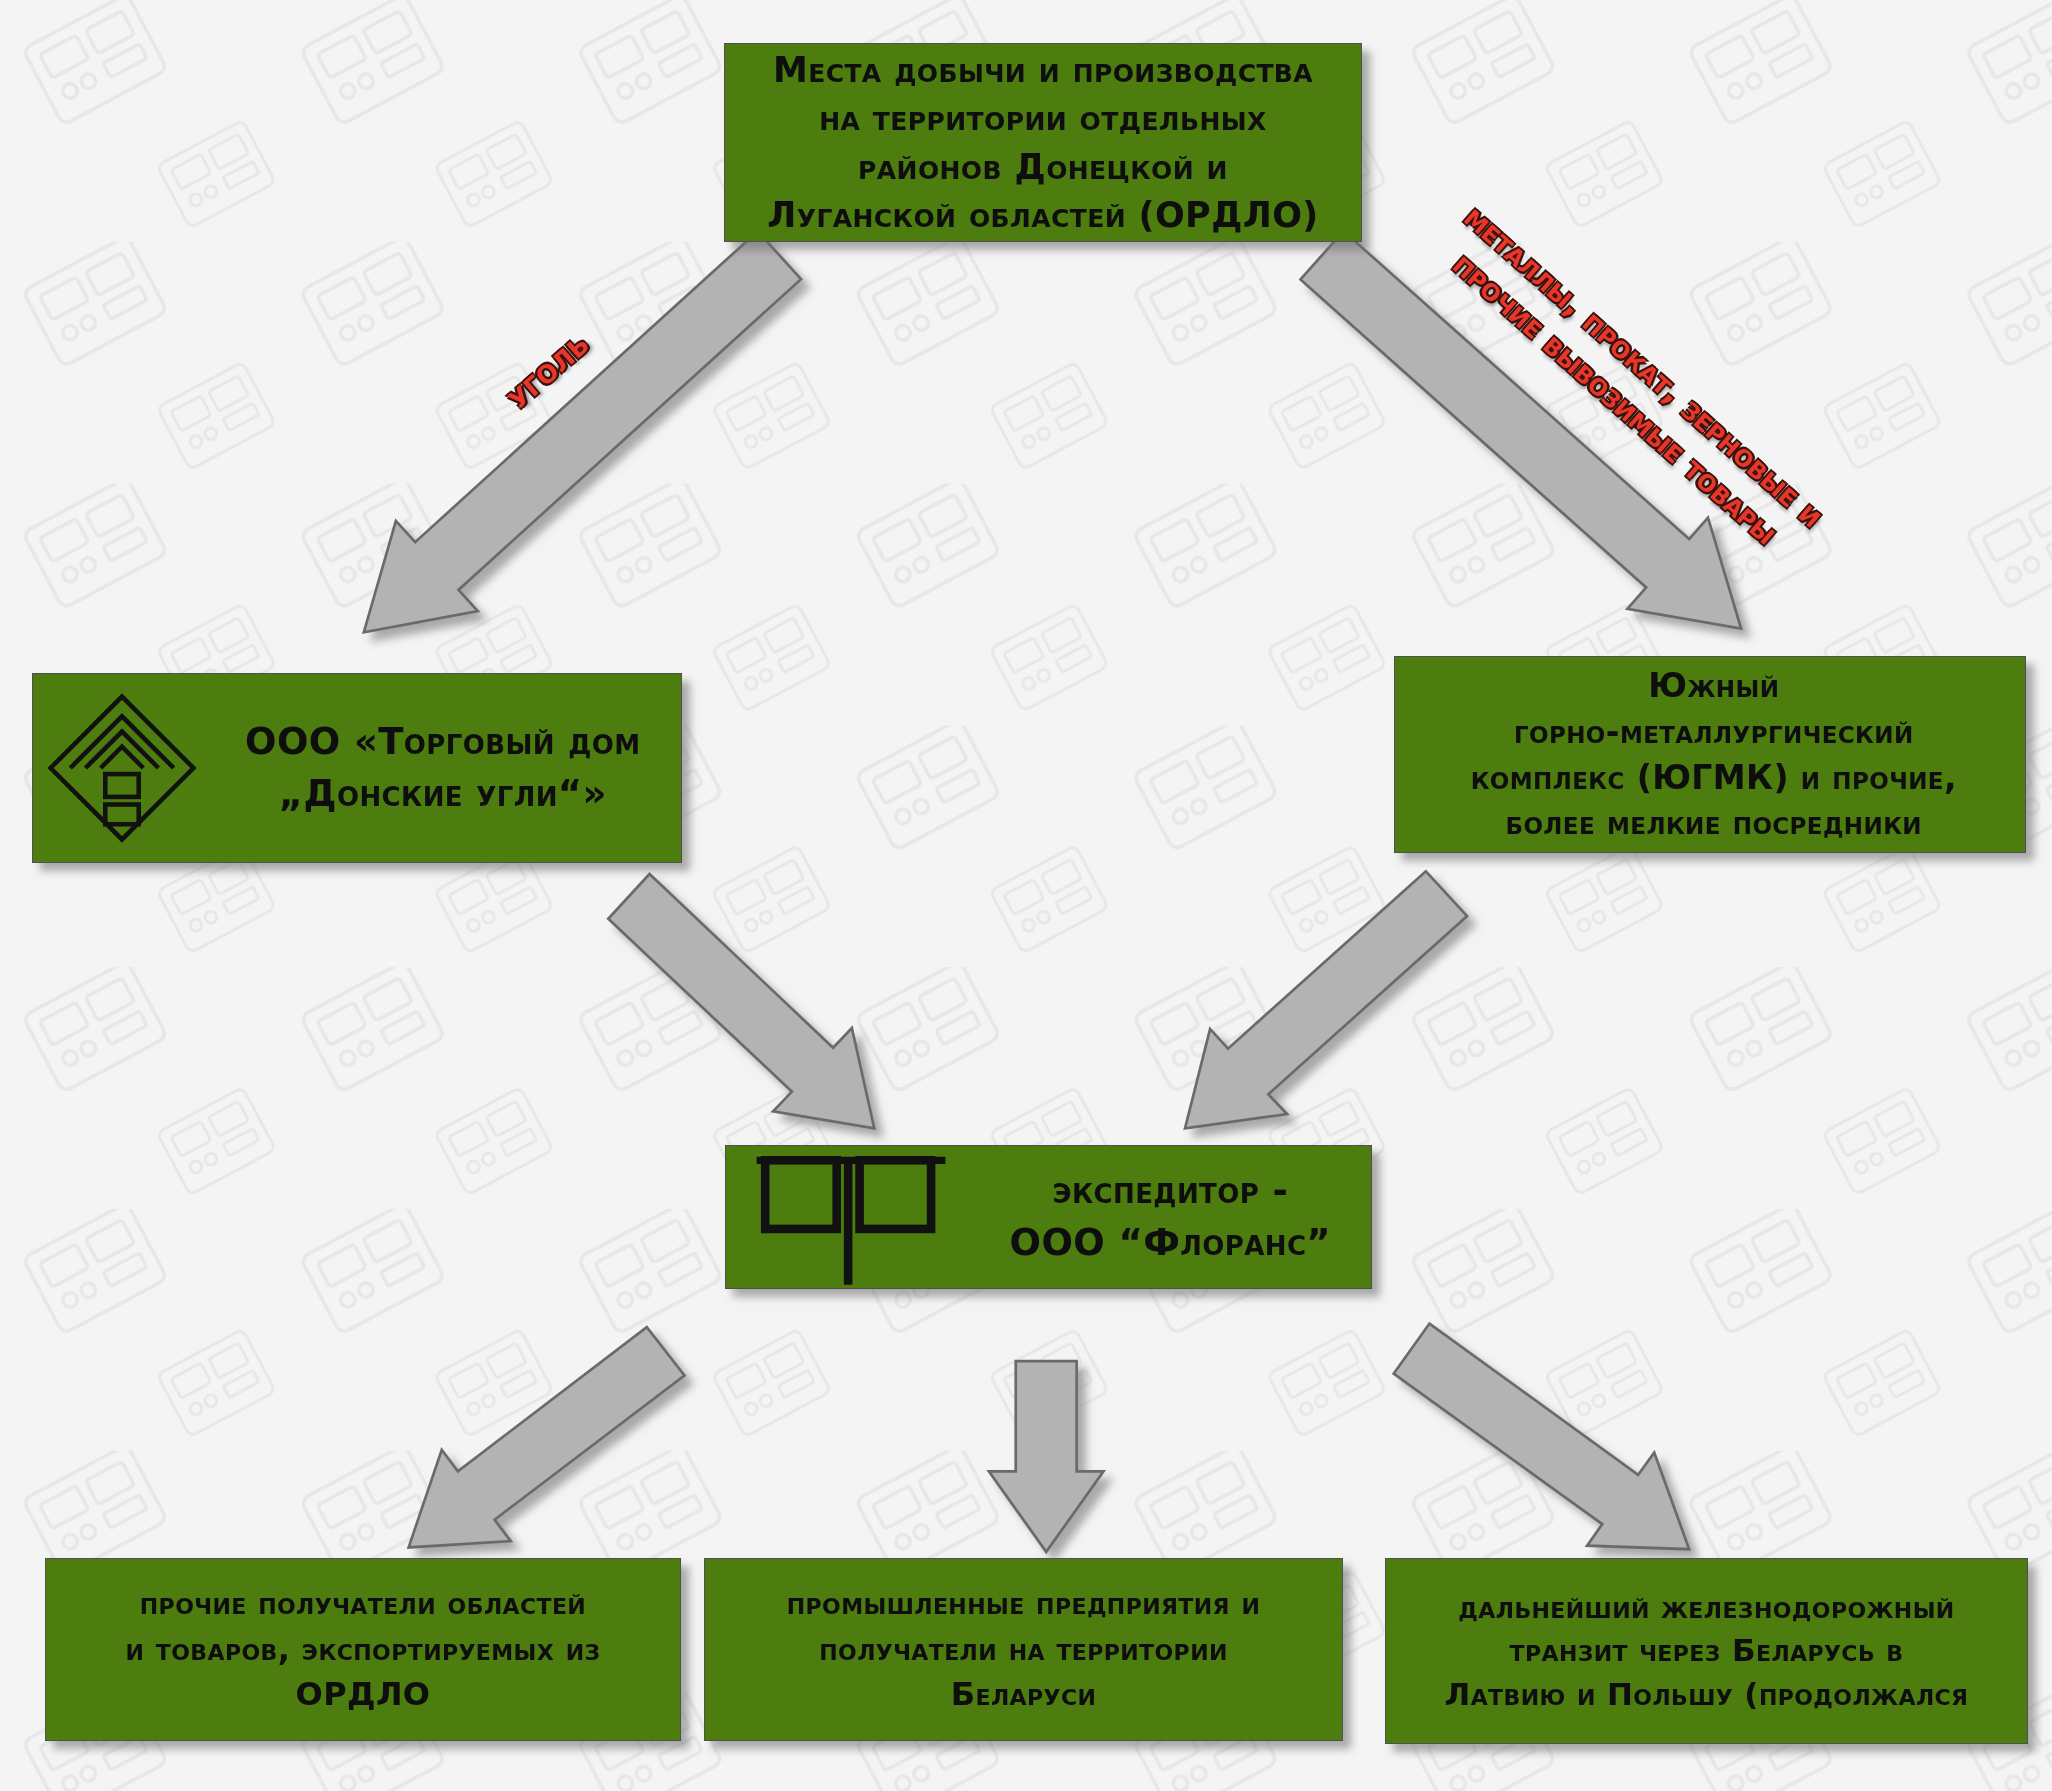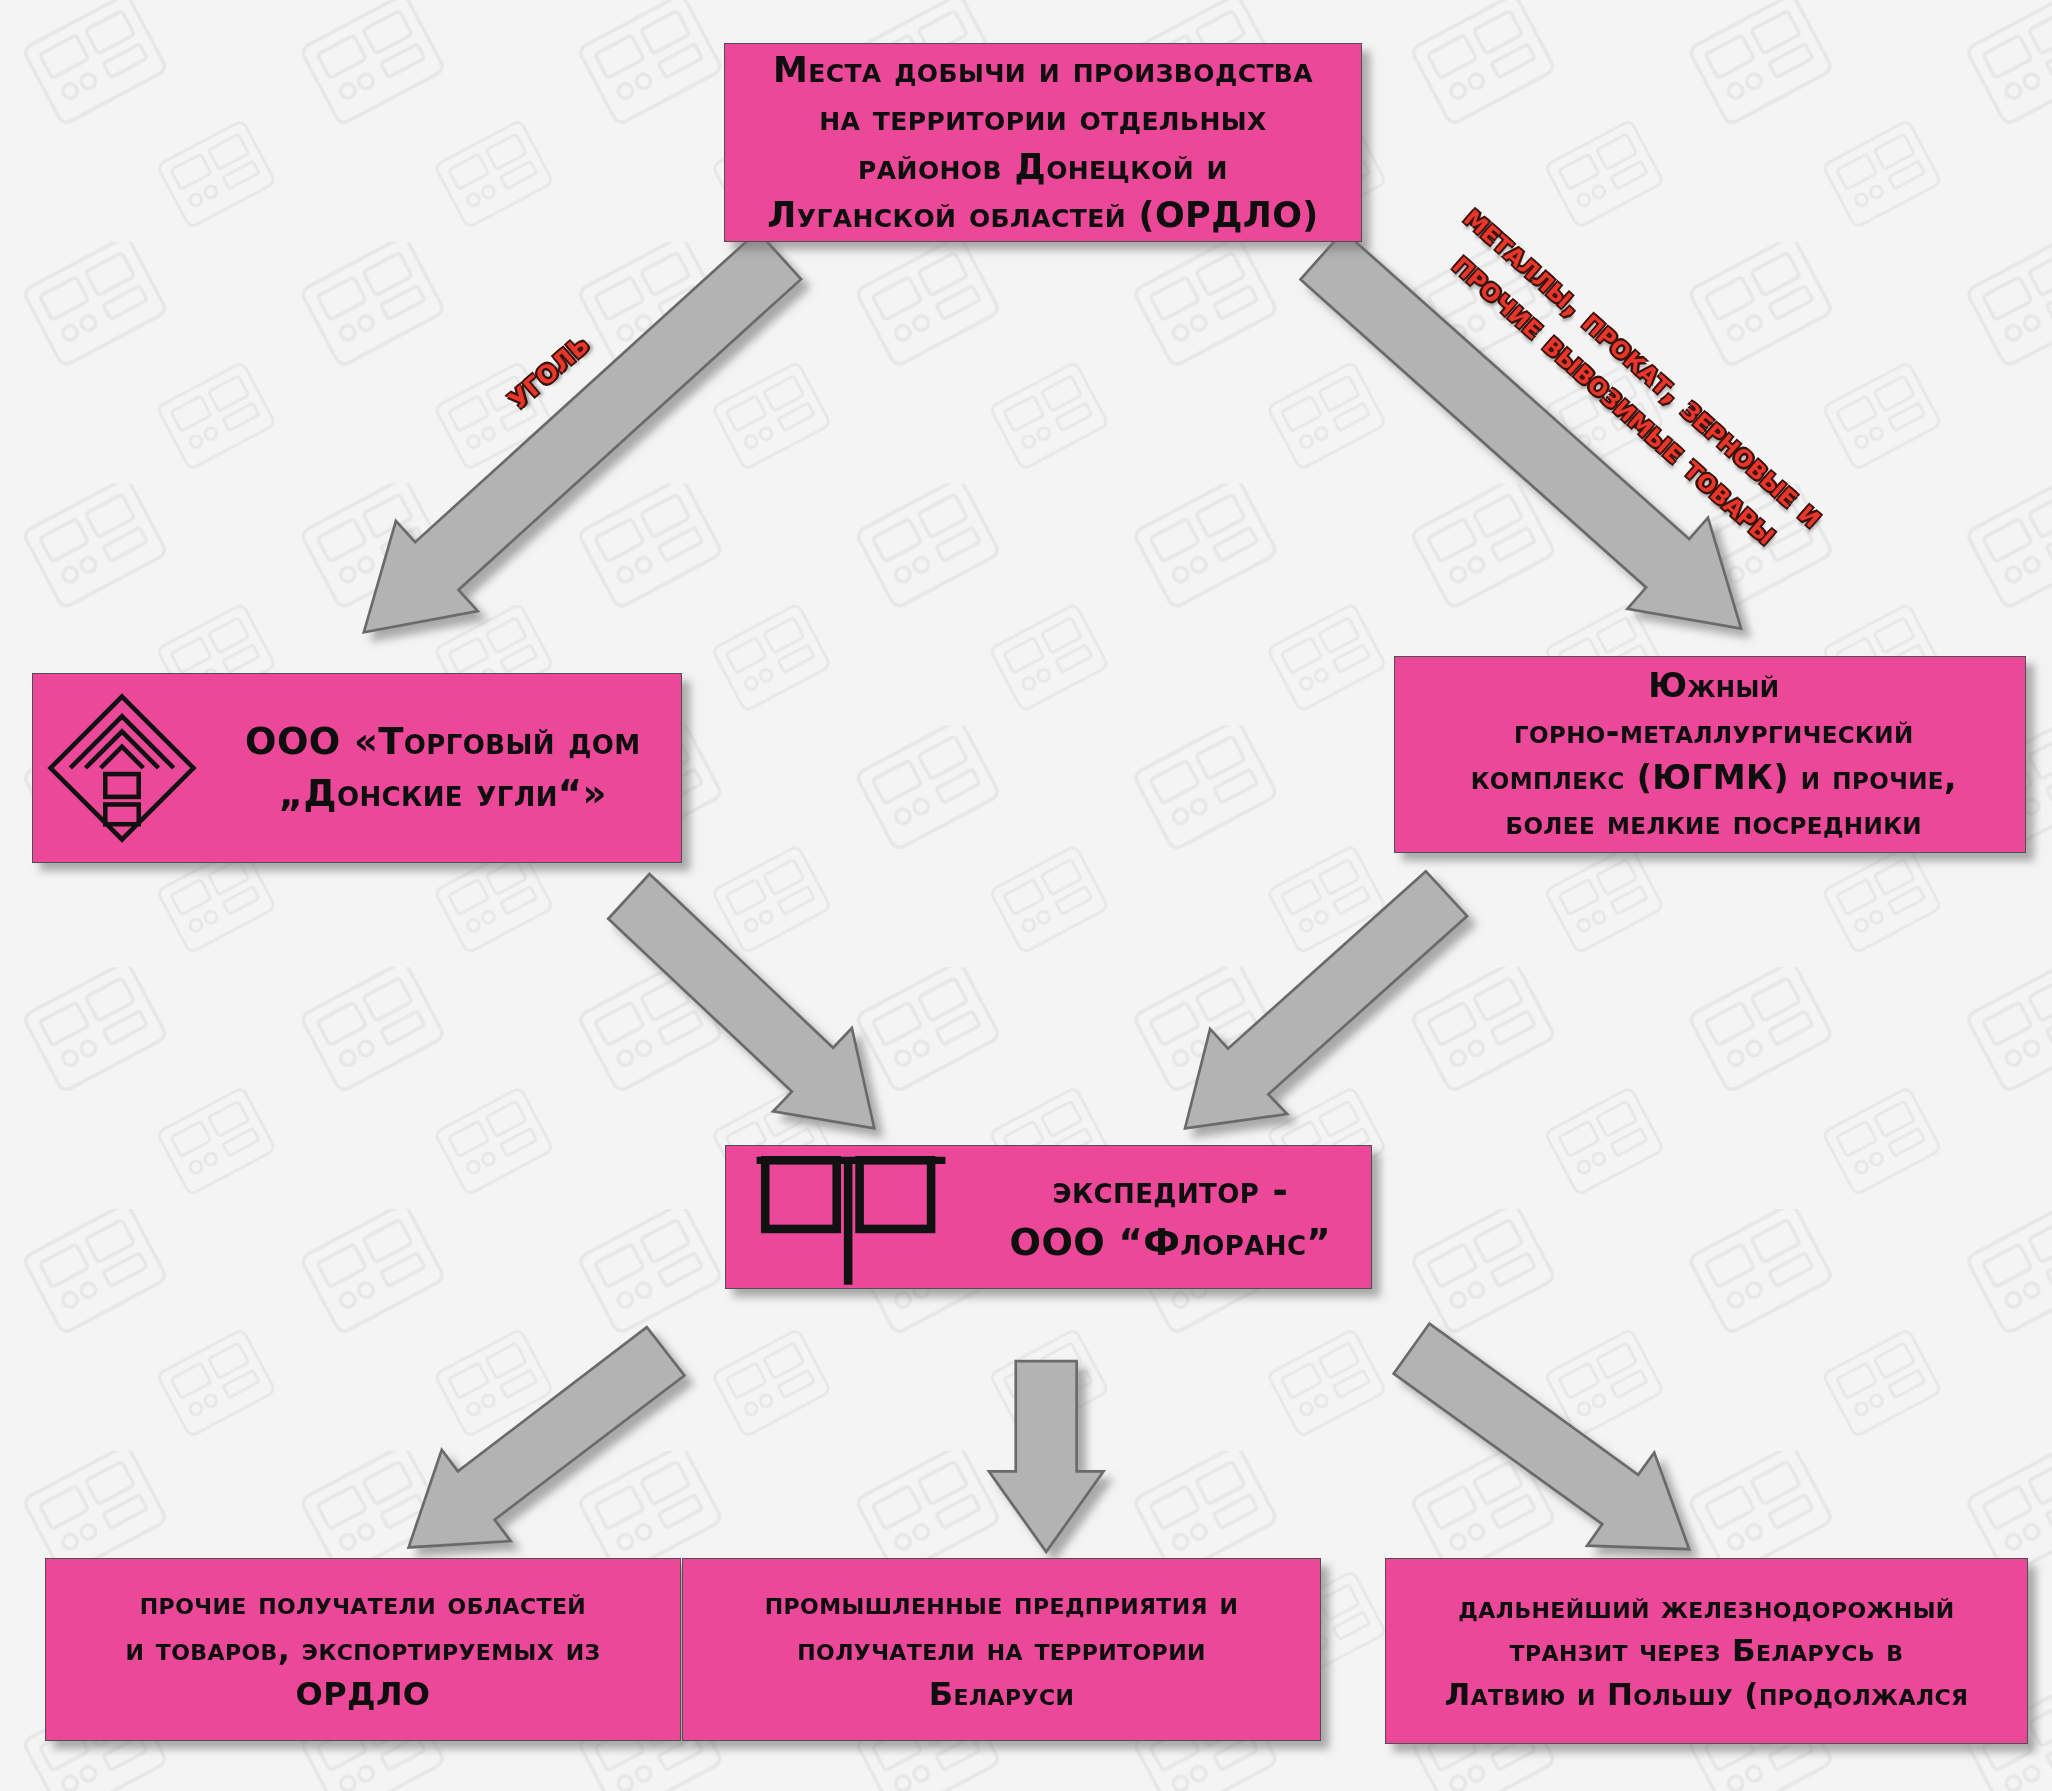--- a/index.html
+++ b/index.html
@@ -6,21 +6,21 @@
   #canvas{
     position:relative;
     width:2053px;height:1791px;
     background:#f4f4f4;
     overflow:hidden;
     font-family:"DejaVu Sans","Liberation Sans",sans-serif;
   }
   svg.layer{position:absolute;left:0;top:0;}
   .box{
     position:absolute;
-    background:#ec4899;
+    background:#4d7c0f;
     border:1.8px solid #4f4f4f;
     box-shadow:8px 8px 8px rgba(110,110,110,0.55);
     display:flex;
     align-items:center;
     justify-content:center;
     text-align:center;
     color:#0e0e0e;
     font-weight:bold;
     font-variant:small-caps;
     letter-spacing:0.4px;
@@ -144,21 +144,21 @@
   </div>
 
   <div class="box" style="left:45px;top:1558px;width:636px;height:183px;font-size:32px;line-height:1.42;">
     <div class="lines">
       <div>прочие получатели областей</div>
       <div>и товаров, экспортируемых из</div>
       <div>ОРДЛО</div>
     </div>
   </div>
 
-  <div class="box" style="left:682px;top:1558px;width:639px;height:183px;font-size:32px;line-height:1.42;">
+  <div class="box" style="left:704px;top:1558px;width:639px;height:183px;font-size:32px;line-height:1.42;">
     <div class="lines">
       <div>промышленные предприятия и</div>
       <div>получатели на территории</div>
       <div>Беларуси</div>
     </div>
   </div>
 
   <div class="box" style="left:1385px;top:1558px;width:643px;height:186px;font-size:31px;line-height:1.4;">
     <div class="lines">
       <div>дальнейший железнодорожный</div>

